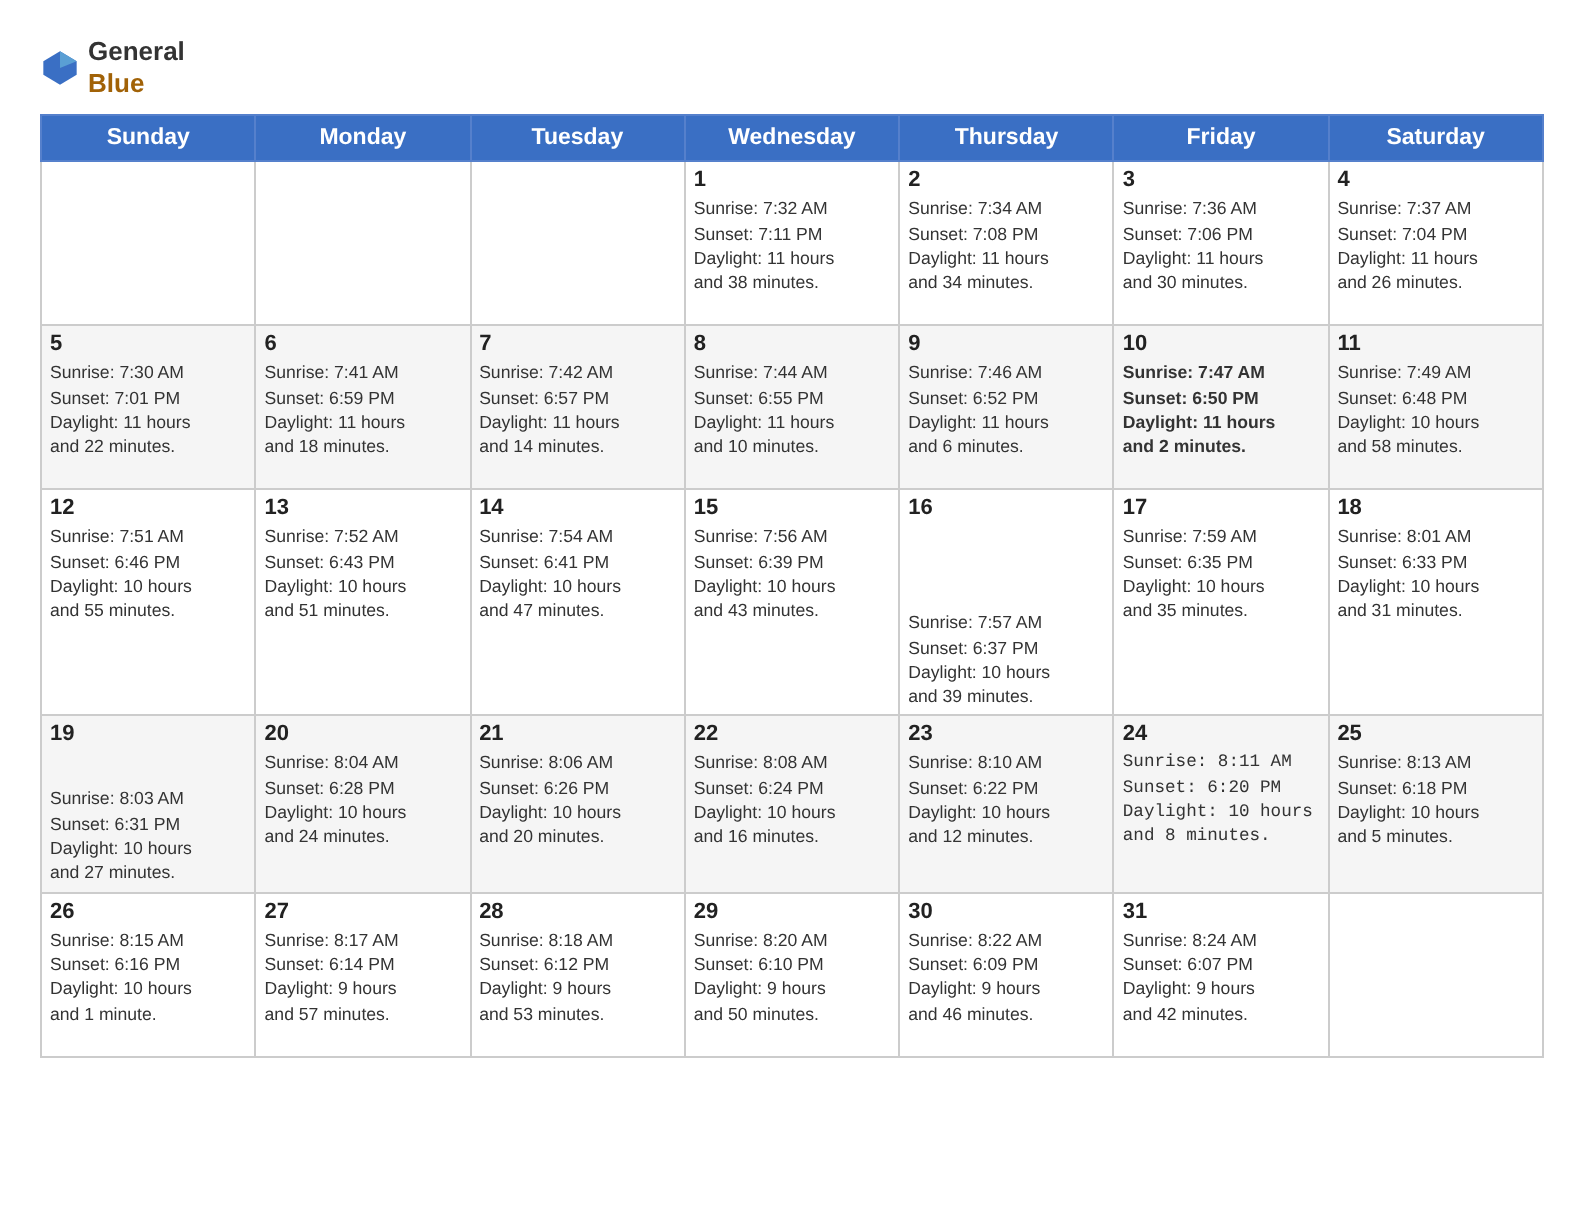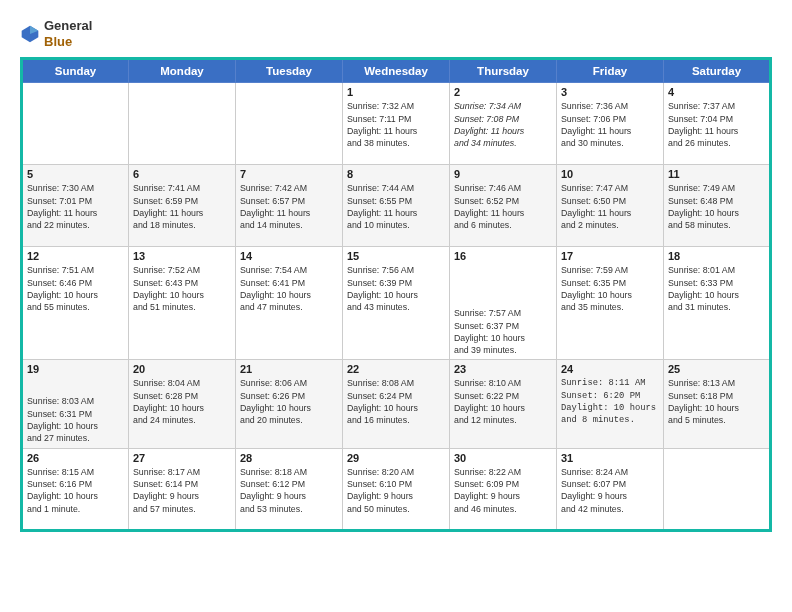--- a/index.html
+++ b/index.html
@@ -50,21 +50,21 @@
       color: #333;
       line-height: 1.1;
     }
     .title-block h2 {
       font-size: 14px;
       font-weight: normal;
       color: #555;
     }
     .calendar {
       flex: 1;
-      border: 3px solid #14b8a6;
+      border: 1px solid #14b8a6;
       border-collapse: collapse;
       width: 100%;
       table-layout: fixed;
     }
     .calendar th {
       background-color: #3a6fc4;
       color: #fff;
       text-align: center;
       font-size: 11.5px;
       padding: 5px 2px;
@@ -134,21 +134,21 @@
           <td class="empty"></td>
           <td>
             <div class="day-number">1</div>
             <div class="day-info" style="white-space: pre-line;">Sunrise: 7:32 AM
 Sunset: 7:11 PM
 Daylight: 11 hours
 and 38 minutes.</div>
           </td>
           <td>
             <div class="day-number">2</div>
-            <div class="day-info" style="white-space: pre-line; font-style: italic;">Sunrise: 7:34 AM
+            <div class="day-info" style="white-space: pre-line;">Sunrise: 7:34 AM
 Sunset: 7:08 PM
 Daylight: 11 hours
 and 34 minutes.</div>
           </td>
           <td>
             <div class="day-number">3</div>
             <div class="day-info" style="white-space: pre-line;">Sunrise: 7:36 AM
 Sunset: 7:06 PM
 Daylight: 11 hours
 and 30 minutes.</div>
@@ -192,21 +192,21 @@
           </td>
           <td>
             <div class="day-number">9</div>
             <div class="day-info" style="white-space: pre-line;">Sunrise: 7:46 AM
 Sunset: 6:52 PM
 Daylight: 11 hours
 and 6 minutes.</div>
           </td>
           <td>
             <div class="day-number">10</div>
-            <div class="day-info" style="white-space: pre-line;">Sunrise: 7:47 AM
+            <div class="day-info" style="white-space: pre-line; font-weight: bold;">Sunrise: 7:47 AM
 Sunset: 6:50 PM
 Daylight: 11 hours
 and 2 minutes.</div>
           </td>
           <td>
             <div class="day-number">11</div>
             <div class="day-info" style="white-space: pre-line;">Sunrise: 7:49 AM
 Sunset: 6:48 PM
 Daylight: 10 hours
 and 58 minutes.</div>

